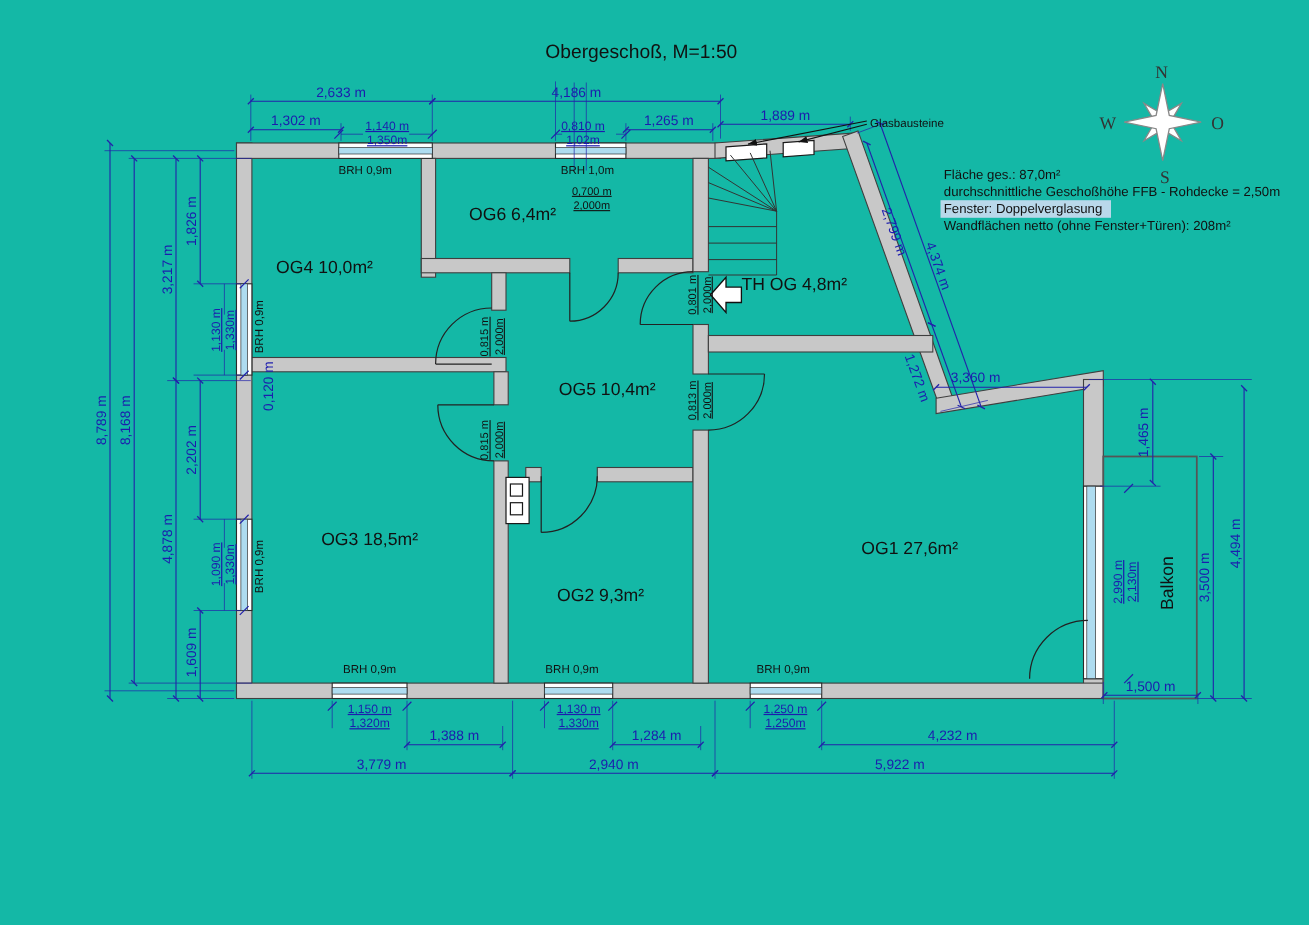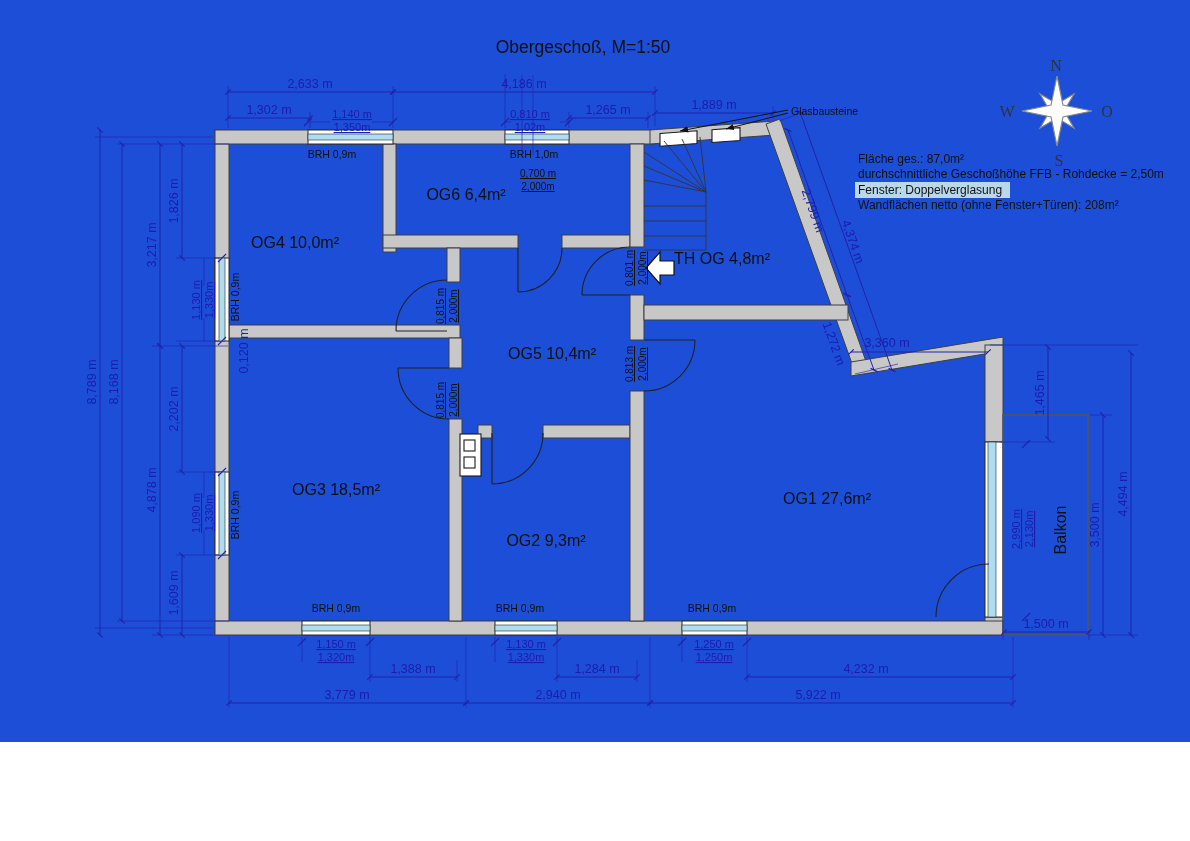--- a/index.html
+++ b/index.html
@@ -1,16 +1,16 @@
 <!DOCTYPE html>
 <html><head>
 <meta charset="utf-8">
 <style>
   html,body{margin:0;padding:0;background:#ffffff;}
-  .page{position:relative;width:1190px;height:742px;background:#1d4ed8;font-family:"Liberation Sans",sans-serif;}
+  .page{position:relative;width:1190px;height:841px;background:#14b8a6;font-family:"Liberation Sans",sans-serif;}
   svg text{font-family:"Liberation Sans",sans-serif;}
   .wall{fill:#c8c8c8;stroke:#3f3f3f;stroke-width:1;}
   .win{fill:#ffffff;stroke:#2a2a2a;stroke-width:1;}
   .winb{fill:#aedcf0;stroke:#2a2a2a;stroke-width:.6;}
   .white{fill:#ffffff;stroke:#1a1a1a;stroke-width:1.1;}
   .stair{stroke:#333;stroke-width:.9;fill:none;}
   .arc{fill:none;stroke:#222;stroke-width:1.1;}
   .dim{stroke:#2222aa;stroke-width:1;fill:none;marker-start:url(#tk);marker-end:url(#tk);}
   .ext{stroke:#2222aa;stroke-width:.7;fill:none;opacity:.9;}
   .ext2{stroke:#2222aa;stroke-width:1.1;fill:none;}

